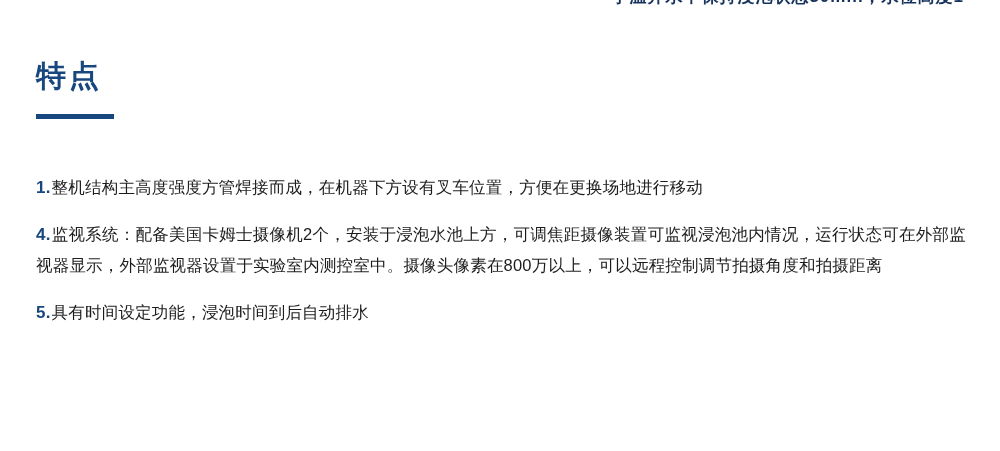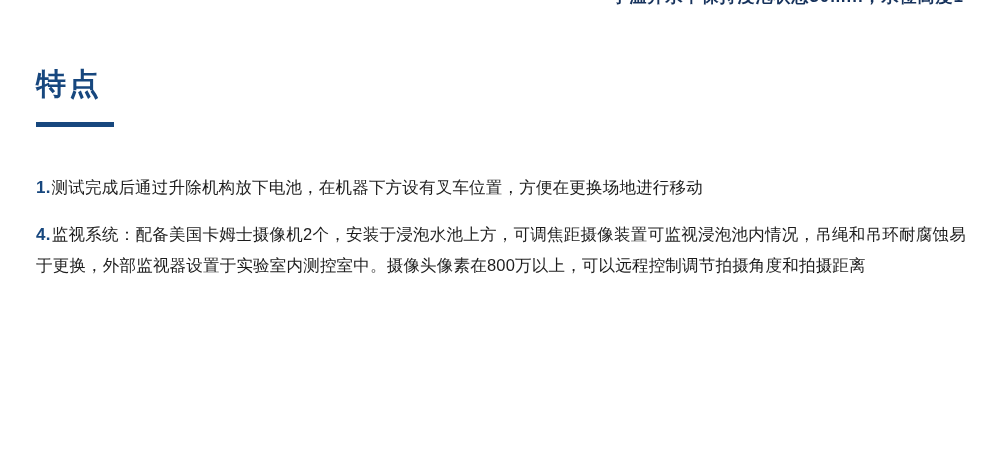--- a/index.html
+++ b/index.html
@@ -30,21 +30,21 @@
     color: #16325c;
     font-weight: bold;
     letter-spacing: 1px;
     white-space: nowrap;
     overflow: hidden;
     height: 22px;
     line-height: 22px;
   }
   .section-title-wrap {
     position: absolute;
-    top: 64px;
+    top: 56px;
     left: 36px;
   }
   .section-title {
     font-size: 30px;
     font-weight: bold;
     color: #17477e;
     letter-spacing: 3px;
     line-height: 40px;
     margin: 0;
     padding: 0 0 6px 0;
@@ -93,23 +93,26 @@
 
   <div class="top-cut">于温开水中保持浸泡状态30min，水位高度1</div>
 
   <div class="section-title-wrap">
     <h1 class="section-title">特点</h1>
     <div class="title-underline"></div>
   </div>
 
   <div class="list">
     <p class="item">
-      <span class="num">1.</span><span>测试完成后通过升除机构放下电池，在机器下方设有叉车位置，方便在更换场地进行移动</span>
+      <span class="num">1.</span><span>整机结构主高度强度方管焊接而成，在机器下方设有叉车位置，方便在更换场地进行移动</span>
     </p>
     <p class="item">
-      <span class="num">4.</span><span>监视系统：配备美国卡姆士摄像机2个，安装于浸泡水池上方，可调焦距摄像装置可监视浸泡池内情况，吊绳和吊环耐腐蚀易于更换，外部监视器设置于实验室内测控室中。摄像头像素在800万以上，可以远程控制调节拍摄角度和拍摄距离</span>
+      <span class="num">4.</span><span>监视系统：配备美国卡姆士摄像机2个，安装于浸泡水池上方，可调焦距摄像装置可监视浸泡池内情况，运行状态可在外部监视器显示，外部监视器设置于实验室内测控室中。摄像头像素在800万以上，可以远程控制调节拍摄角度和拍摄距离</span>
+    </p>
+    <p class="item">
+      <span class="num">5.</span><span>具有时间设定功能，浸泡时间到后自动排水</span>
     </p>
 
   </div>
 
   <div class="mask-bottom"></div>
 
 </div>
 
 </body></html>

